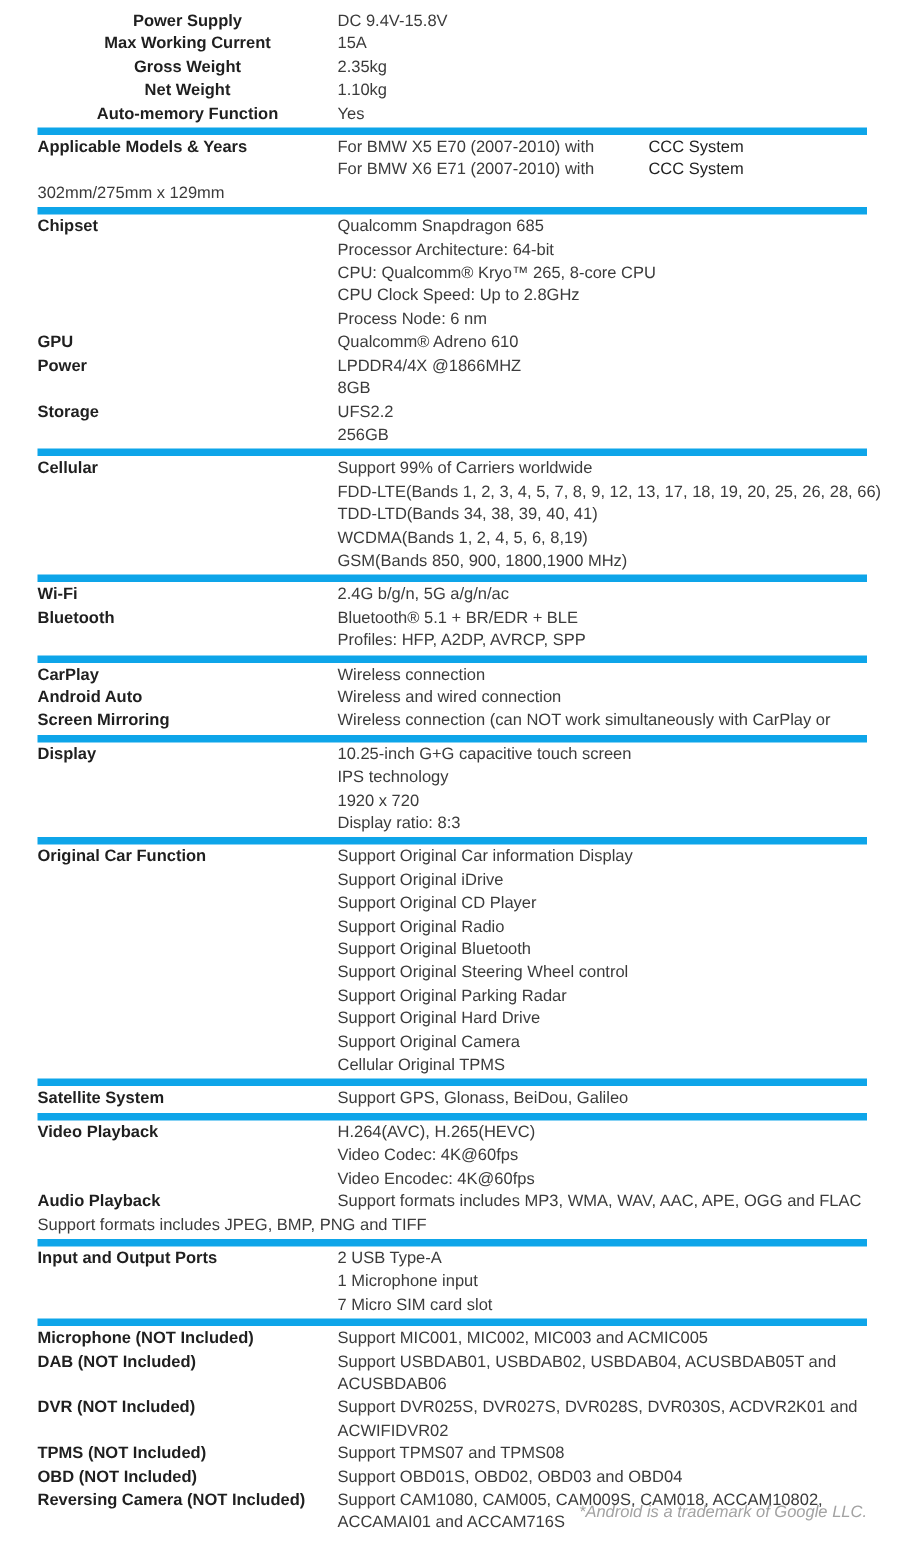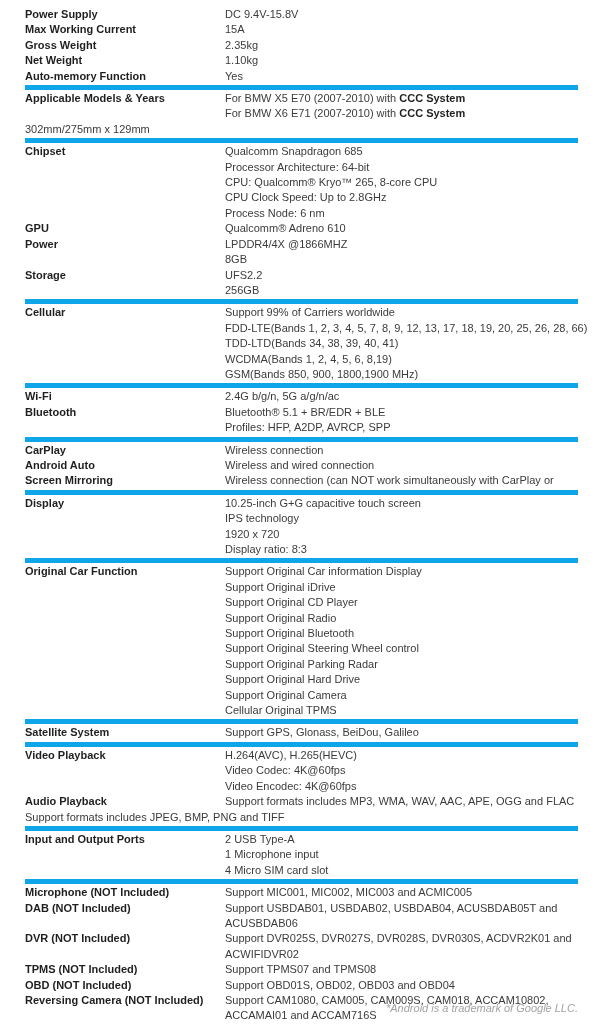--- a/index.html
+++ b/index.html
@@ -16,38 +16,38 @@
   }
   .spec-table {
     position: absolute;
     left: 25px; top: 6px;
     width: 553px;
   }
   .section {
     border-top: 5px solid #0ea5e9;
     padding: 1px 0;
   }
-  .section:first-child { border-top: none; }
+  .section:first-child { border-top: none; text-align: center; }
   .row { display: flex; align-items: baseline; }
   .label {
     flex: 0 0 200px;
     width: 200px;
     font-size: 11px;
     line-height: 15.4px;
     font-weight: 700;
     color: #1f1f1f;
     white-space: nowrap;
   }
   .value {
     font-size: 11px;
     line-height: 15.4px;
     color: #3b3b3b;
     white-space: nowrap;
   }
-  .value .vbold { font-weight: 700; color: #1f1f1f; }
+  .value .vbold { font-weight: 400; color: #1f1f1f; margin-left: 33px; }
   .footnote {
     position: absolute;
     right: 22px; top: 1002px;
     font-size: 11px;
     font-style: italic;
     color: #a3a3a3;
     white-space: nowrap;
   }
 </style>
 </head>
@@ -273,21 +273,21 @@
         <div class="row">
           <div class="label">Input and Output Ports</div>
           <div class="value"><span>2 USB Type-A</span></div>
         </div>
         <div class="row">
           <div class="label"></div>
           <div class="value"><span>1 Microphone input</span></div>
         </div>
         <div class="row">
           <div class="label"></div>
-          <div class="value"><span>4 Micro SIM card slot</span></div>
+          <div class="value"><span>7 Micro SIM card slot</span></div>
         </div>
       </div>
       <div class="section">
         <div class="row">
           <div class="label">Microphone (NOT Included)</div>
           <div class="value"><span>Support MIC001, MIC002, MIC003 and ACMIC005</span></div>
         </div>
         <div class="row">
           <div class="label">DAB (NOT Included)</div>
           <div class="value"><span>Support USBDAB01, USBDAB02, USBDAB04, ACUSBDAB05T and</span></div>

